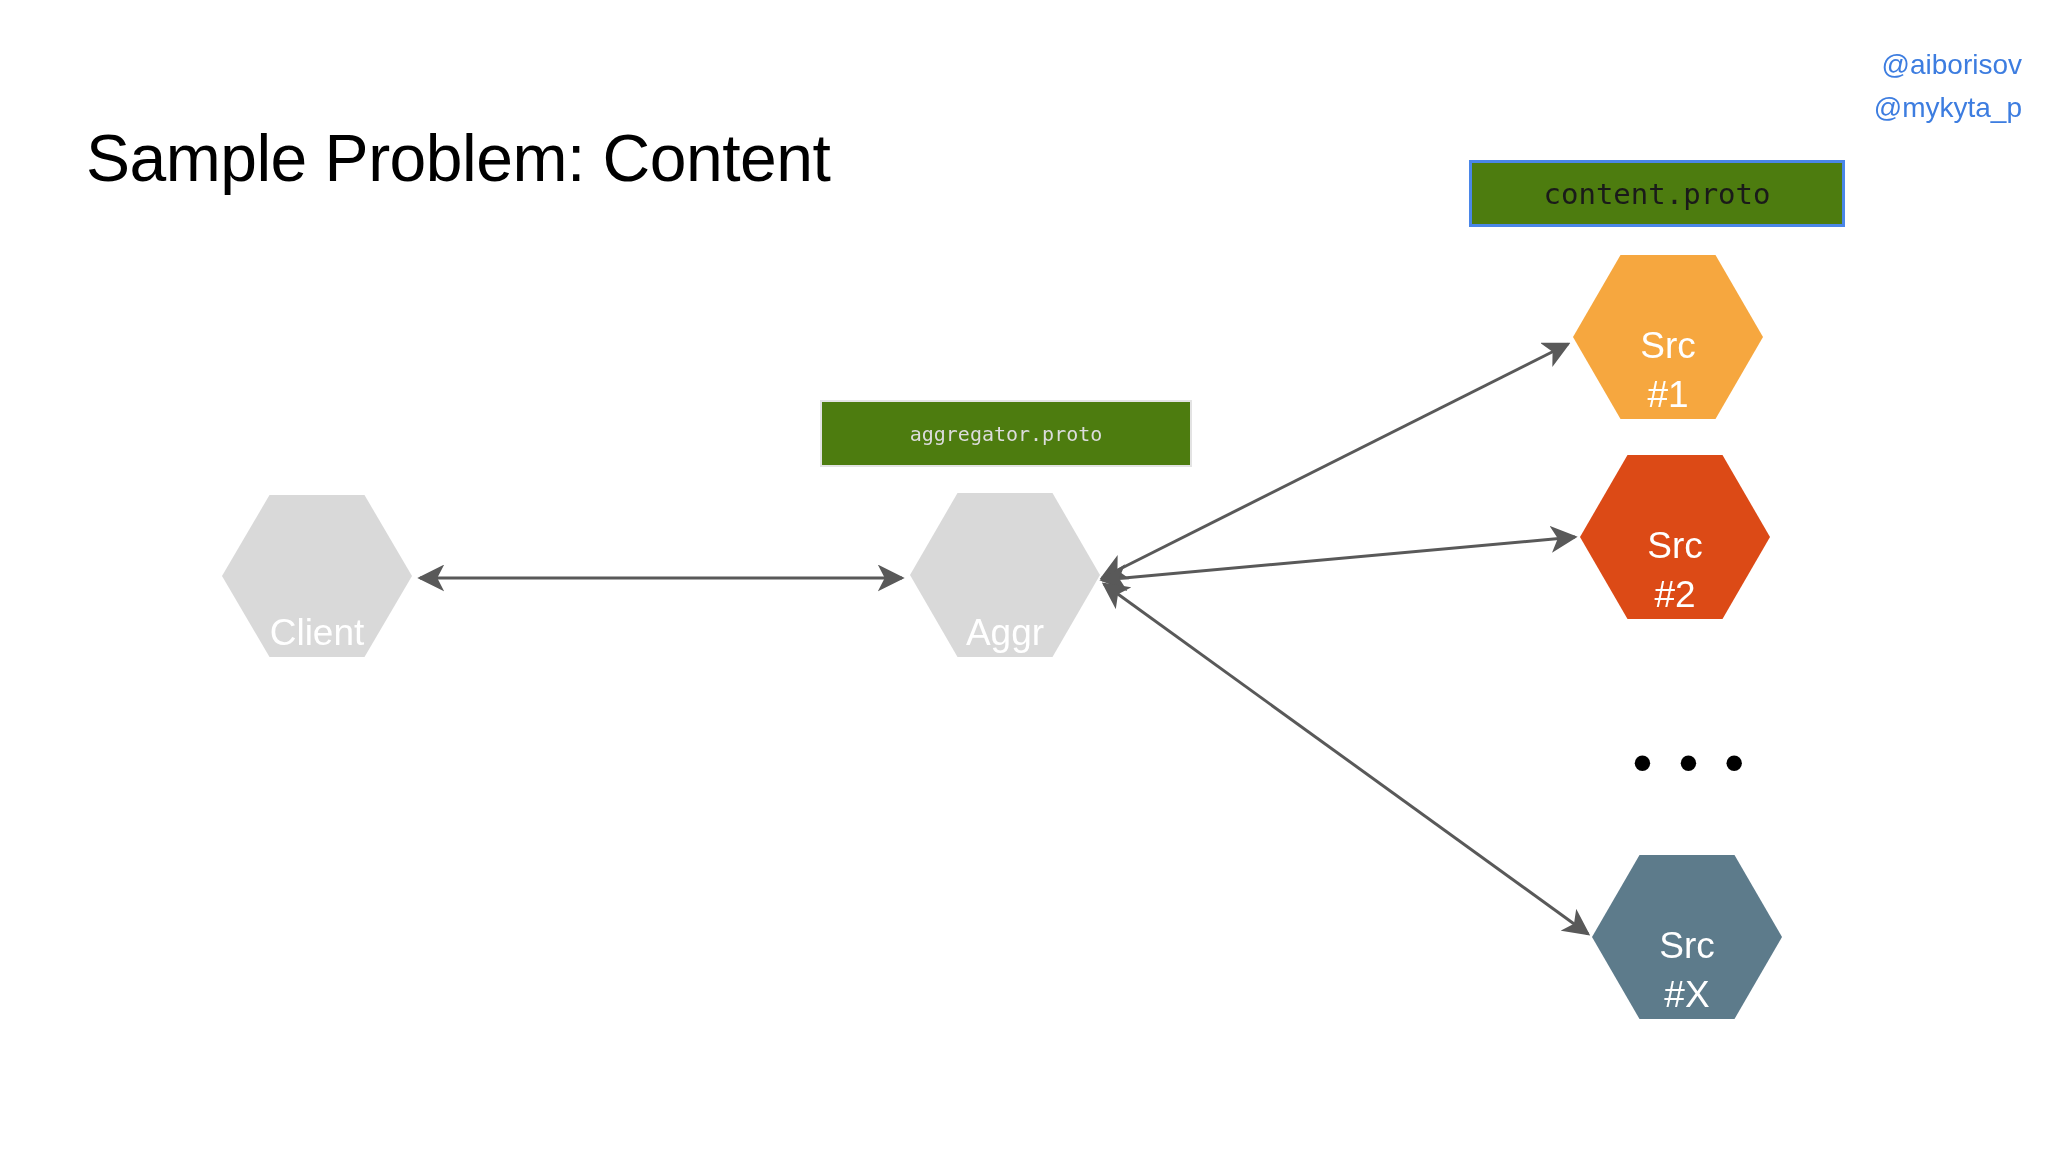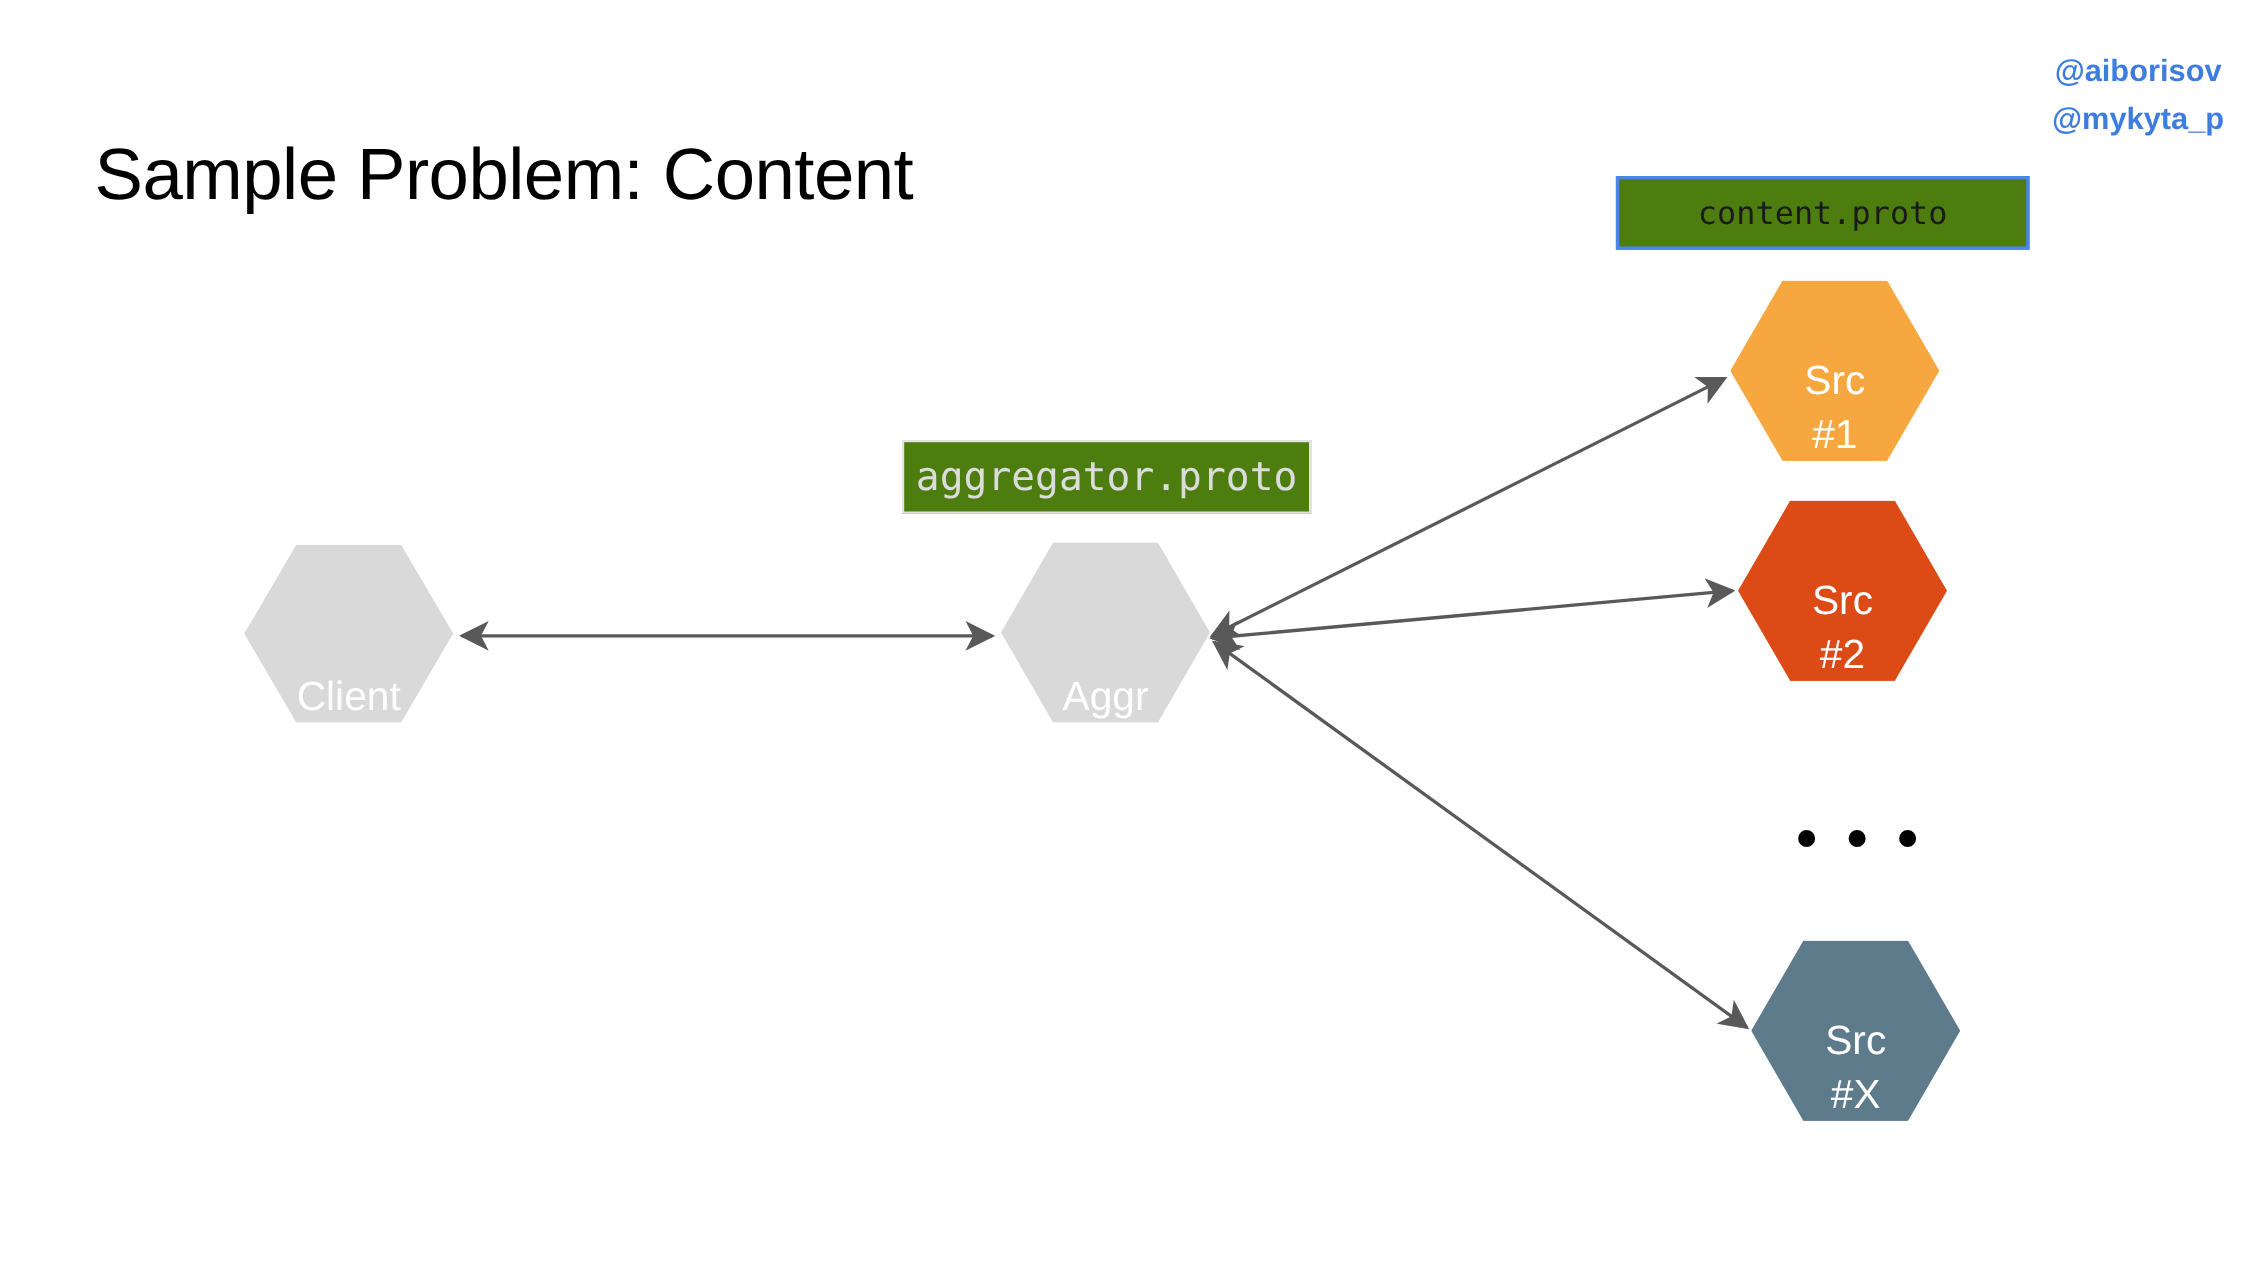--- a/index.html
+++ b/index.html
@@ -29,25 +29,25 @@
     color: #000000;
     letter-spacing: -0.5px;
     white-space: nowrap;
   }
 
   
   .handles {
     position: absolute;
     right: 26px;
     top: 44px;
-    text-align: center;
+    text-align: right;
     color: #3d7de0;
     font-size: 28px;
     line-height: 1.52;
-    font-weight: 700;
+    font-weight: 400;
     white-space: nowrap;
   }
 
   
   .proto-box {
     position: absolute;
     box-sizing: border-box;
     display: flex;
     align-items: center;
     justify-content: center;
@@ -63,21 +63,21 @@
     font-size: 29px;
     color: #1a1a1a;
     letter-spacing: 0px;
   }
   #aggregator-proto-box {
     left: 820px;
     top: 400px;
     width: 372px;
     height: 67px;
     border: 2px solid #e3e3e3;
-    font-size: 36px;
+    font-size: 20px;
     color: #dcdcdc;
   }
 
   
   .hex {
     position: absolute;
     display: flex;
     flex-direction: column;
     align-items: center;
     justify-content: flex-end;

